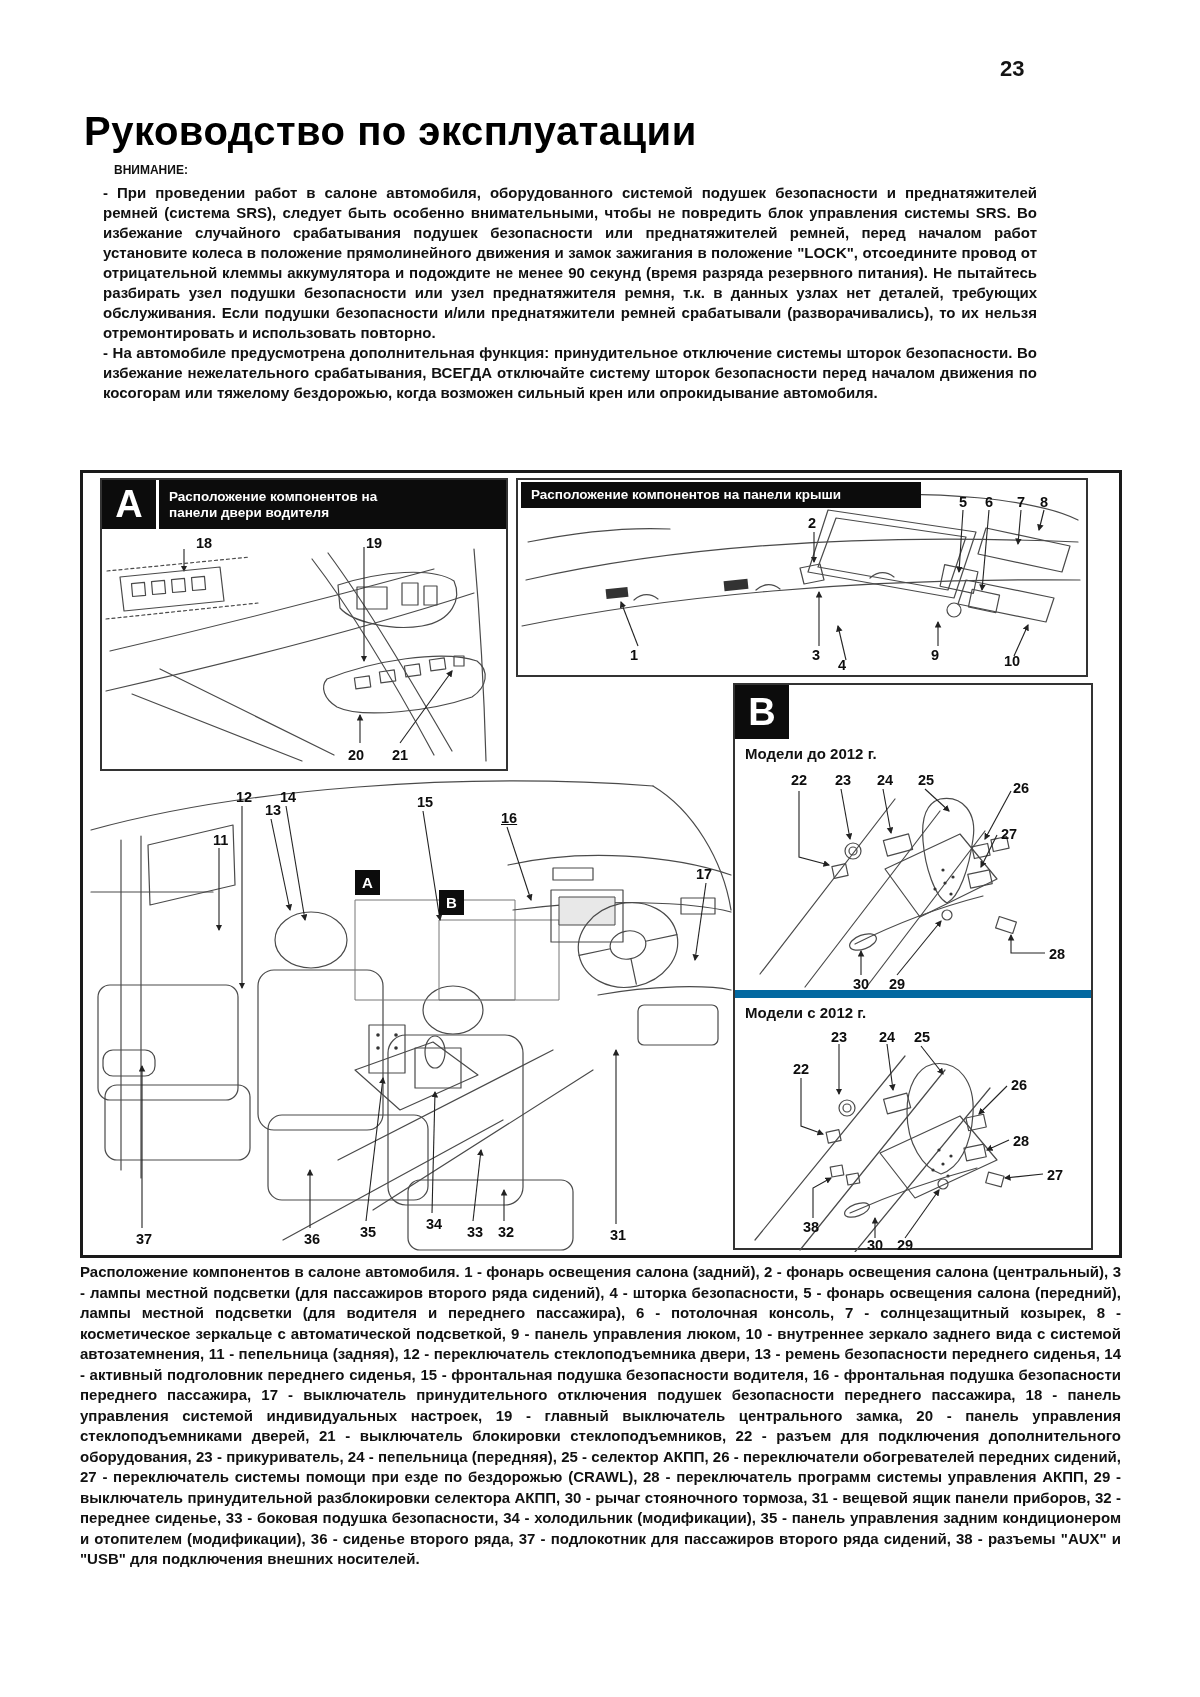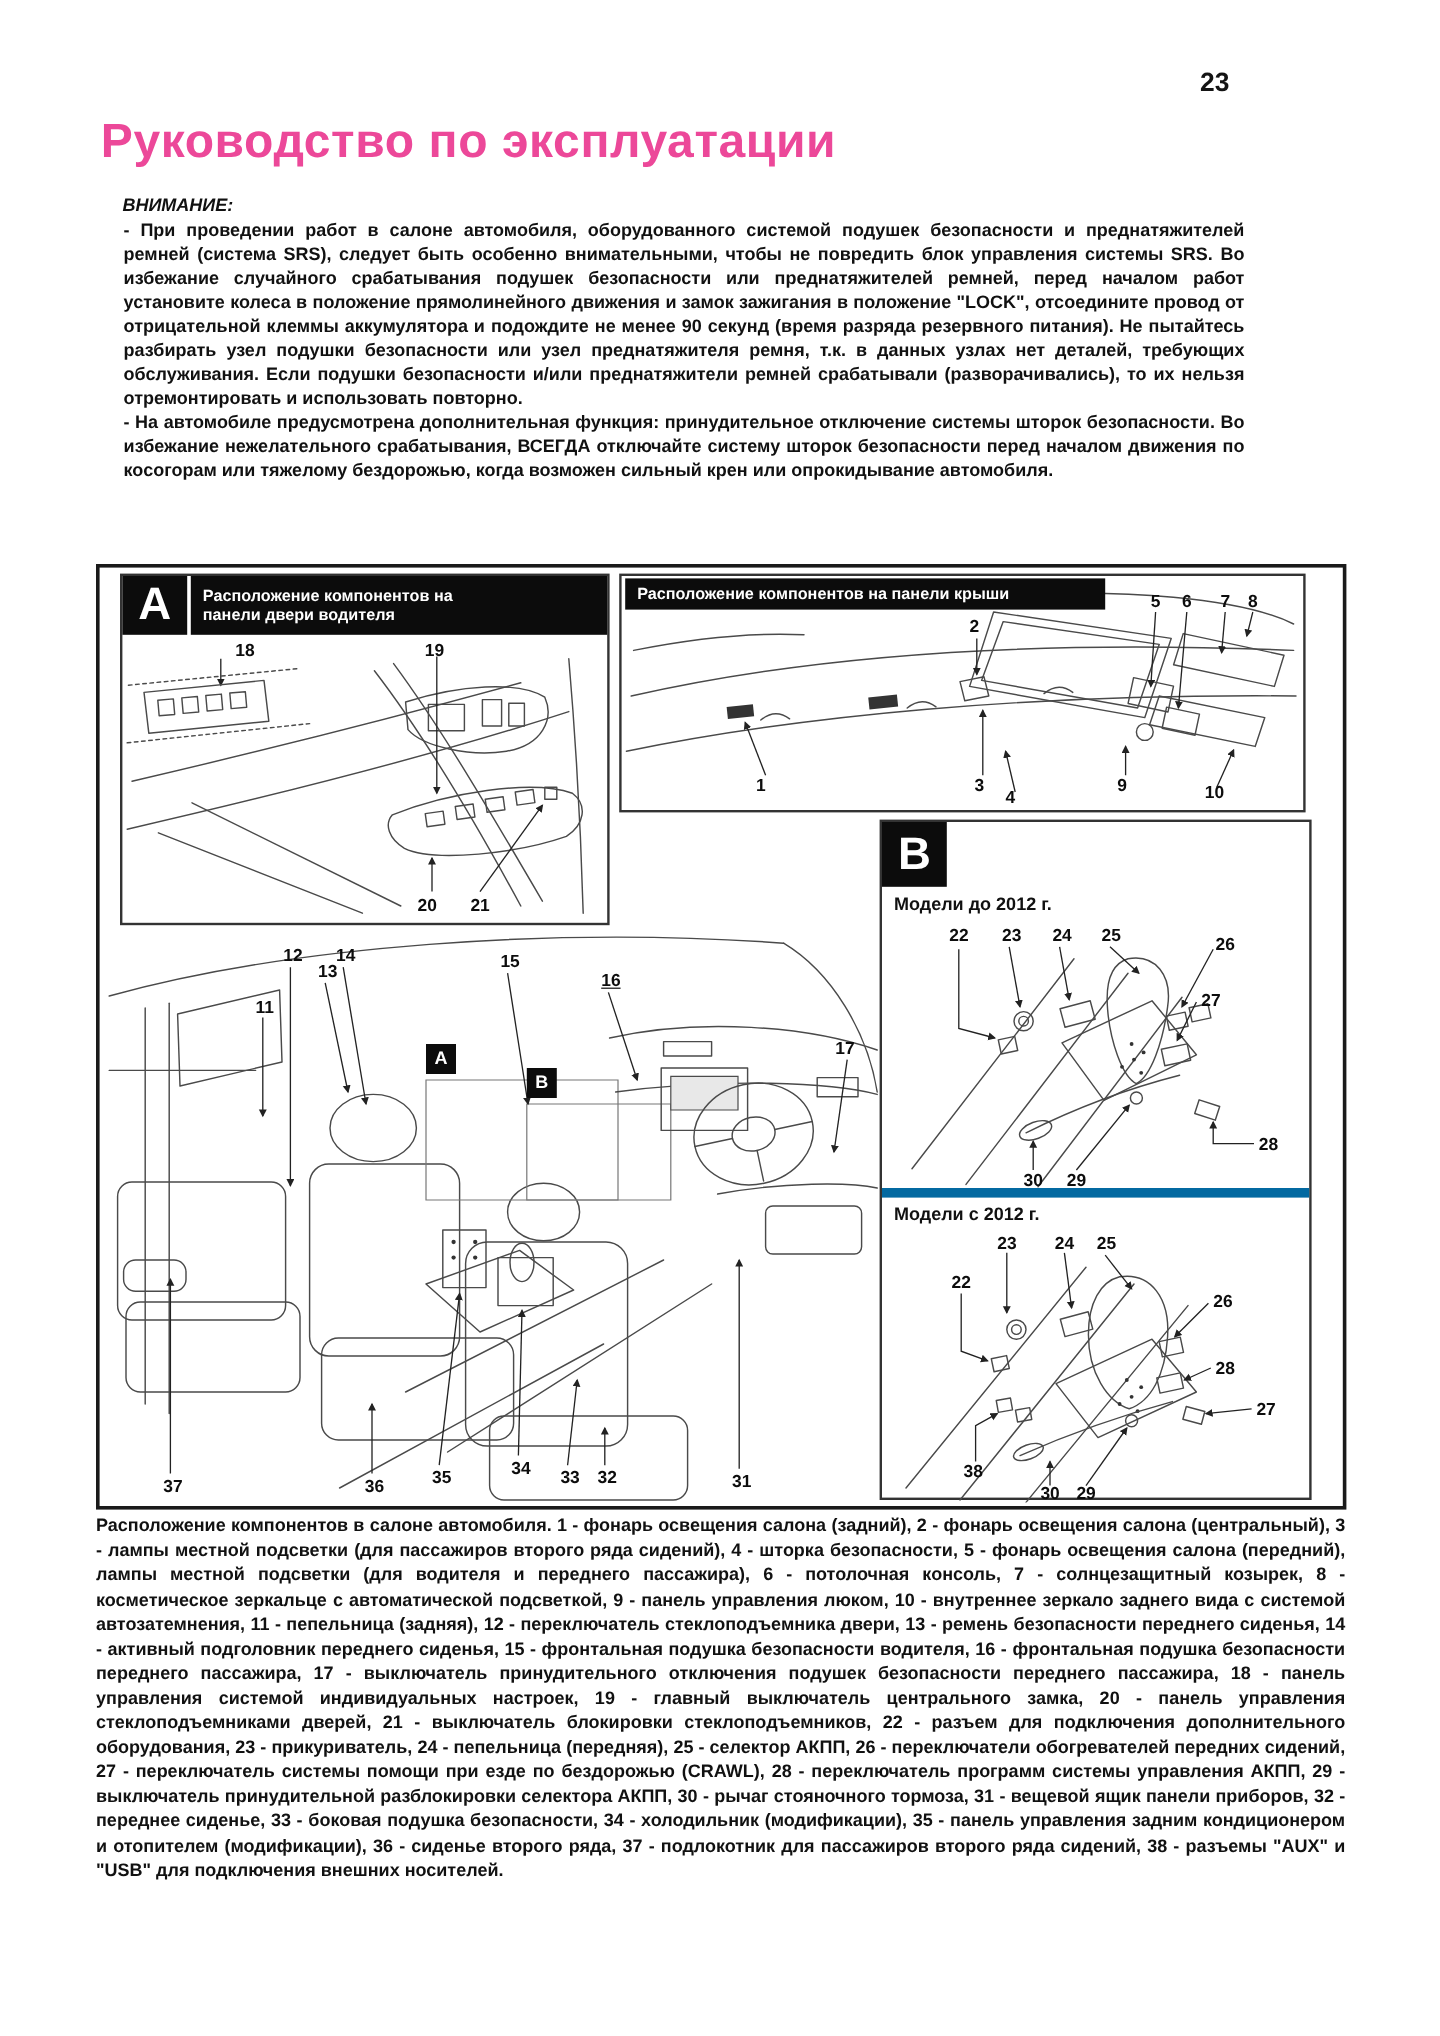--- a/index.html
+++ b/index.html
@@ -1,21 +1,21 @@
 <!DOCTYPE html>
 <html lang="ru"><head>
 <meta charset="utf-8">
 <style>
   html,body{margin:0;padding:0;background:#e9e9e9;}
   .page{position:relative;width:1200px;height:1697px;background:#ffffff;margin:0 auto;
         font-family:"Liberation Sans",sans-serif;color:#111;overflow:hidden;}
   .page-num{position:absolute;left:1000px;top:56px;font-size:22px;font-weight:bold;color:#141414;}
-  .title{position:absolute;left:84px;top:96px;margin:0;font-size:40px;font-weight:bold;
-         letter-spacing:0.5px;color:#ec4899;}
-  .attn{position:absolute;left:102px;top:163px;font-size:15px;font-weight:bold;font-style:italic;}
+  .title{position:absolute;left:84px;top:109px;margin:0;font-size:40px;font-weight:bold;
+         letter-spacing:0.5px;color:#000000;}
+  .attn{position:absolute;left:114px;top:163px;font-size:12px;font-weight:bold;}
   .warn{position:absolute;left:103px;top:183px;width:934px;font-size:15px;font-weight:bold;
         line-height:20px;text-align:justify;}
   .warn p{margin:0;}
   
   .figure{position:absolute;left:80px;top:470px;width:1036px;height:782px;
           border:3px solid #1a1a1a;background:#fff;}
   .panel{position:absolute;border:2px solid #333;background:#fff;}
   .panel-a{left:17px;top:5px;width:404px;height:289px;}
   .roof{left:433px;top:5px;width:568px;height:195px;}
   .panel-b{left:650px;top:210px;width:356px;height:563px;}
@@ -105,21 +105,21 @@
           <rect x="278" y="142" width="15" height="11" transform="rotate(-8 285 147)"></rect>
           <rect x="303" y="136" width="15" height="11" transform="rotate(-8 310 141)"></rect>
           <rect x="328" y="130" width="15" height="11" transform="rotate(-8 335 135)"></rect>
           <rect x="352" y="127" width="10" height="10"></rect>
         </g>
 
         <path class="ld" d="M258,214 V186" marker-end="url(#arrA)"></path>
         <path class="ld" d="M298,214 L350,142" marker-end="url(#arrA)"></path>
       </svg>
       <span class="co" style="left:70px;top:56px;margin-left:24px;">18</span>
-      <span class="co" style="left:252px;top:56px;">19</span>
+      <span class="co" style="left:264px;top:56px;">19</span>
       <span class="co" style="left:246px;top:268px;">20</span>
       <span class="co" style="left:290px;top:268px;">21</span>
     </div>
 
     <div class="panel roof">
       <svg class="draw" width="564" height="191" viewBox="0 0 564 191">
         <defs>
             <marker id="arrR" markerWidth="7" markerHeight="7" refX="5" refY="3" orient="auto">
               <path d="M0,0 L6,3 L0,6 z" fill="#222"></path>
             </marker>

